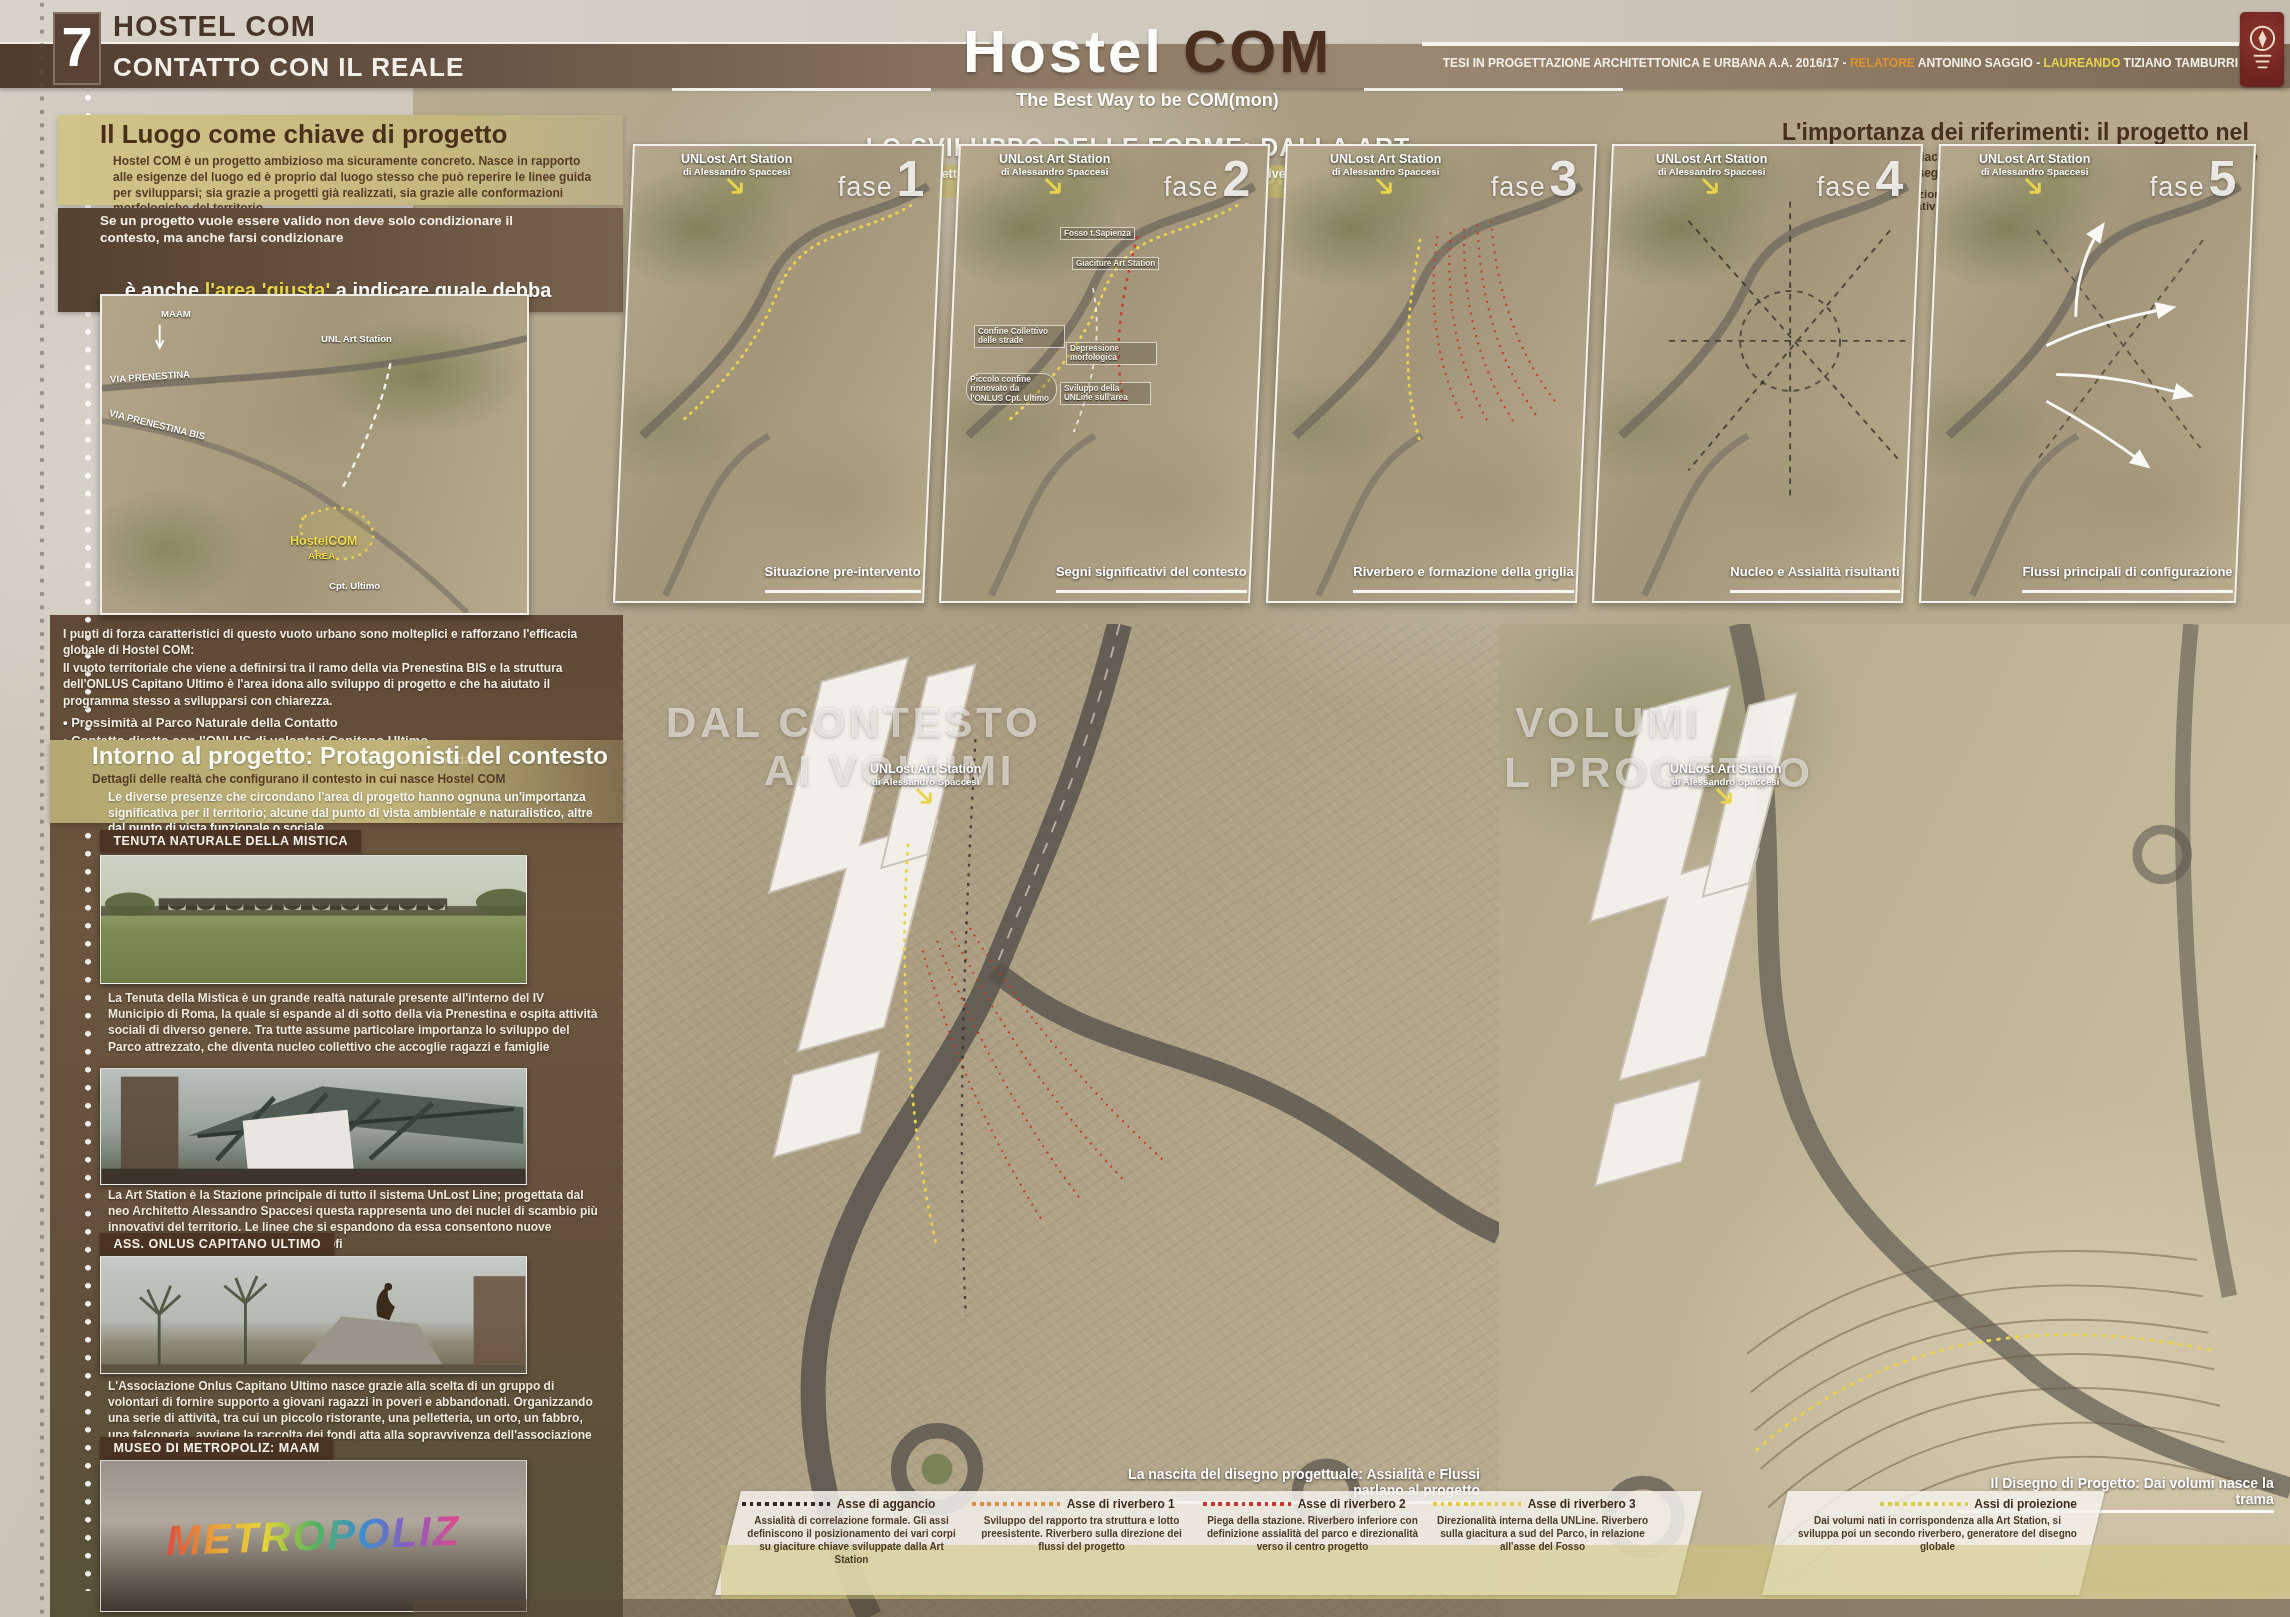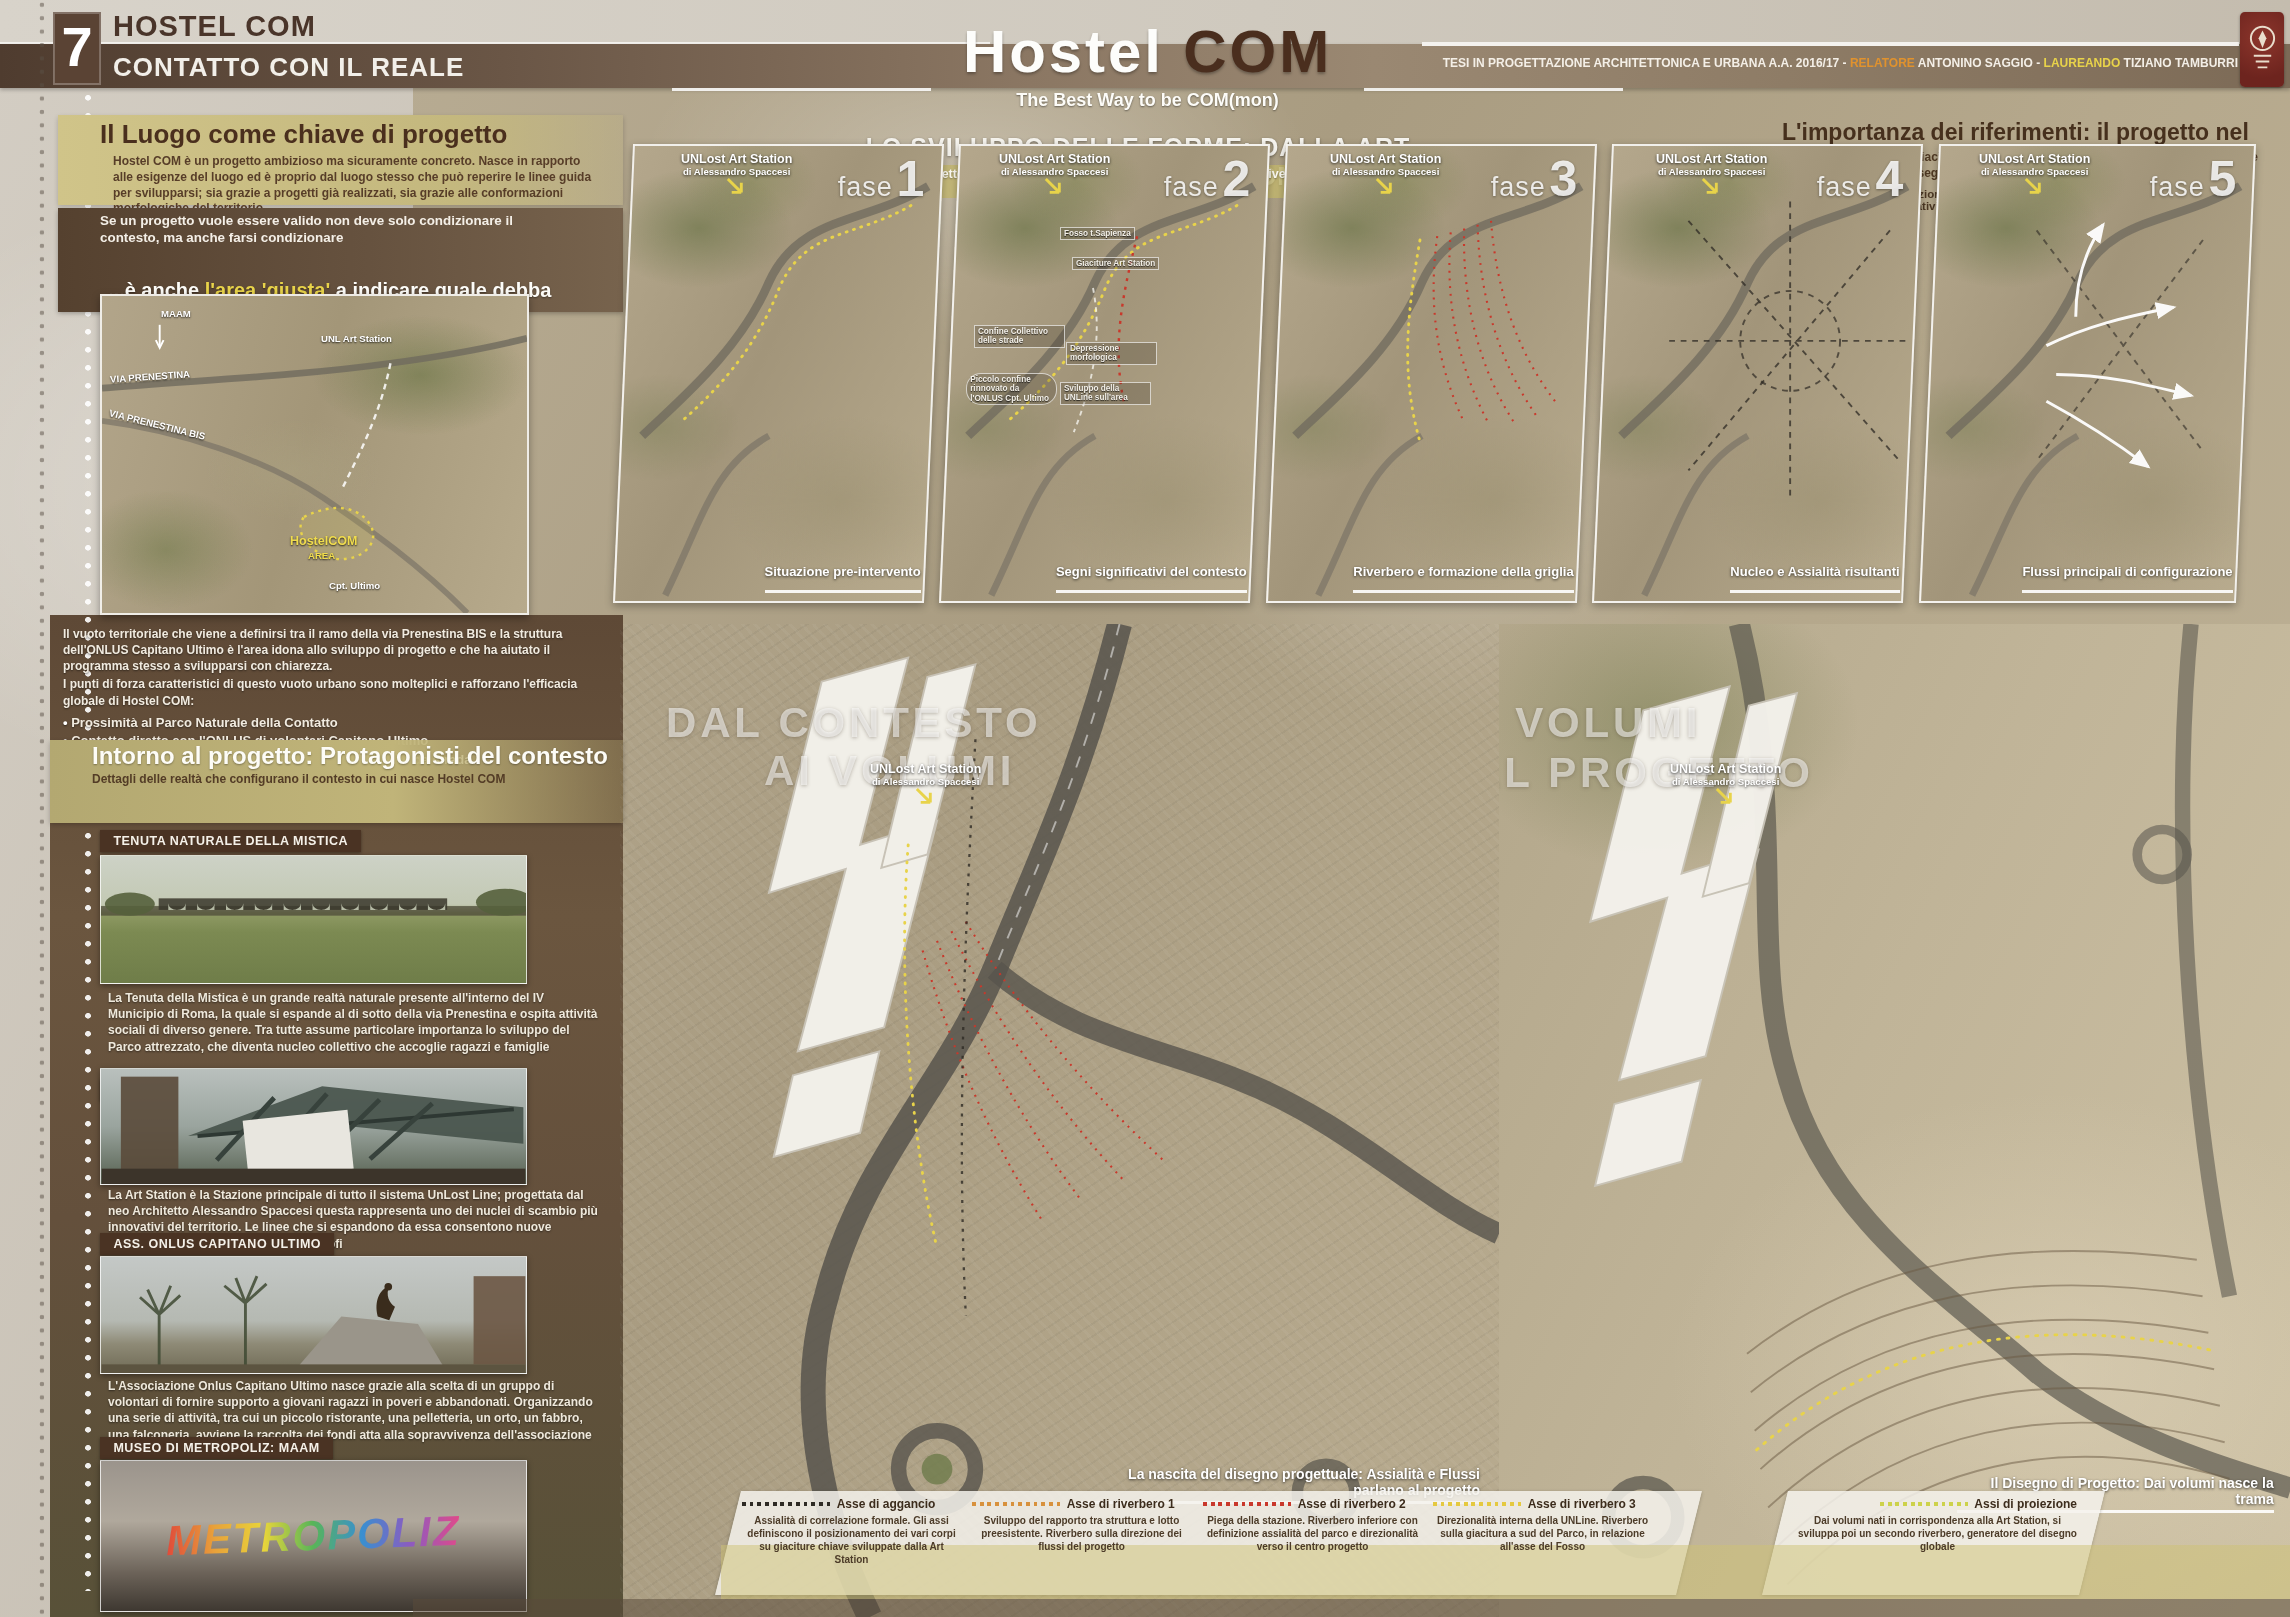--- a/index.html
+++ b/index.html
@@ -225,34 +225,35 @@
     <span class="maplab" style="left:46px;top:11.5px;padding-left:13px;">MAAM</span>
     <span class="maplab" style="left:219px;top:37px;">UNL Art Station</span>
     <span class="maplab" style="left:7.7px;top:75px;transform:rotate(-4deg);">VIA PRENESTINA</span>
     <span class="maplab" style="left:5.8px;top:123px;transform:rotate(14deg);">VIA PRENESTINA BIS</span>
     <span class="maplab yel" style="left:188px;top:238px;">HostelCOM</span>
     <span class="maplab yel" style="left:206px;top:254px;font-size:9.6px;">AREA</span>
     <span class="maplab" style="left:227px;top:284px;">Cpt. Ultimo</span>
   </div>
 
   <div class="abs vuoto">
+    <p>I punti di forza caratteristici di questo vuoto urbano sono molteplici e rafforzano l'efficacia globale di Hostel COM:</p>
     <p>Il vuoto territoriale che viene a definirsi tra il ramo della via Prenestina BIS e la struttura dell'ONLUS Capitano Ultimo è l'area idona allo sviluppo di progetto e che ha aiutato il programma stesso a svilupparsi con chiarezza.</p>
-    <p>I punti di forza caratteristici di questo vuoto urbano sono molteplici e rafforzano l'efficacia globale di Hostel COM:</p>
     <div class="bullets">
       <span>Prossimità al Parco Naturale della Contatto</span>
       <span>Contatto diretto con l'ONLUS di volontari Capitano Ultimo</span>
       <span>Prospicenza alla Art Station</span>
       <span>Accessibilità semplice da strada</span>
       <span>Vicinanza al Museo di Metropoliz</span>
     </div>
   </div>
 
   <div class="abs band-intorno tex"></div>
   <div class="abs h-intorno">Intorno al progetto: Protagonisti del contesto</div>
   <div class="abs s-intorno">Dettagli delle realtà che configurano il contesto in cui nasce Hostel COM</div>
+  <div class="abs p-intorno">Le diverse presenze che circondano l'area di progetto hanno ognuna un'importanza significativa per il territorio; alcune dal punto di vista ambientale e naturalistico, altre dal punto di vista funzionale o sociale</div>
 
   <div class="cardhdr" style="top:830px;">TENUTA NATURALE DELLA MISTICA</div>
   <div class="cardimg img-mistica" style="top:855px;">
     <svg width="425" height="127" viewBox="0 0 442 132">
       <rect x="0" y="52" width="442" height="10" fill="#4c4a38" opacity=".75"></rect>
       <g fill="#3a382c" opacity=".85">
         <rect x="60" y="44" width="300" height="12"></rect>
         <path d="M70,56 h18 v-7 a9 7 0 0 1 -18 0 Z M100,56 h18 v-7 a9 7 0 0 1 -18 0 Z M130,56 h18 v-7 a9 7 0 0 1 -18 0 Z M160,56 h18 v-7 a9 7 0 0 1 -18 0 Z M190,56 h18 v-7 a9 7 0 0 1 -18 0 Z M220,56 h18 v-7 a9 7 0 0 1 -18 0 Z M250,56 h18 v-7 a9 7 0 0 1 -18 0 Z M280,56 h18 v-7 a9 7 0 0 1 -18 0 Z M310,56 h18 v-7 a9 7 0 0 1 -18 0 Z M340,56 h18 v-7 a9 7 0 0 1 -18 0 Z" fill="#c3c9b4"></path>
       </g>
       <ellipse cx="30" cy="50" rx="26" ry="12" fill="#55603c" opacity=".9"></ellipse>

